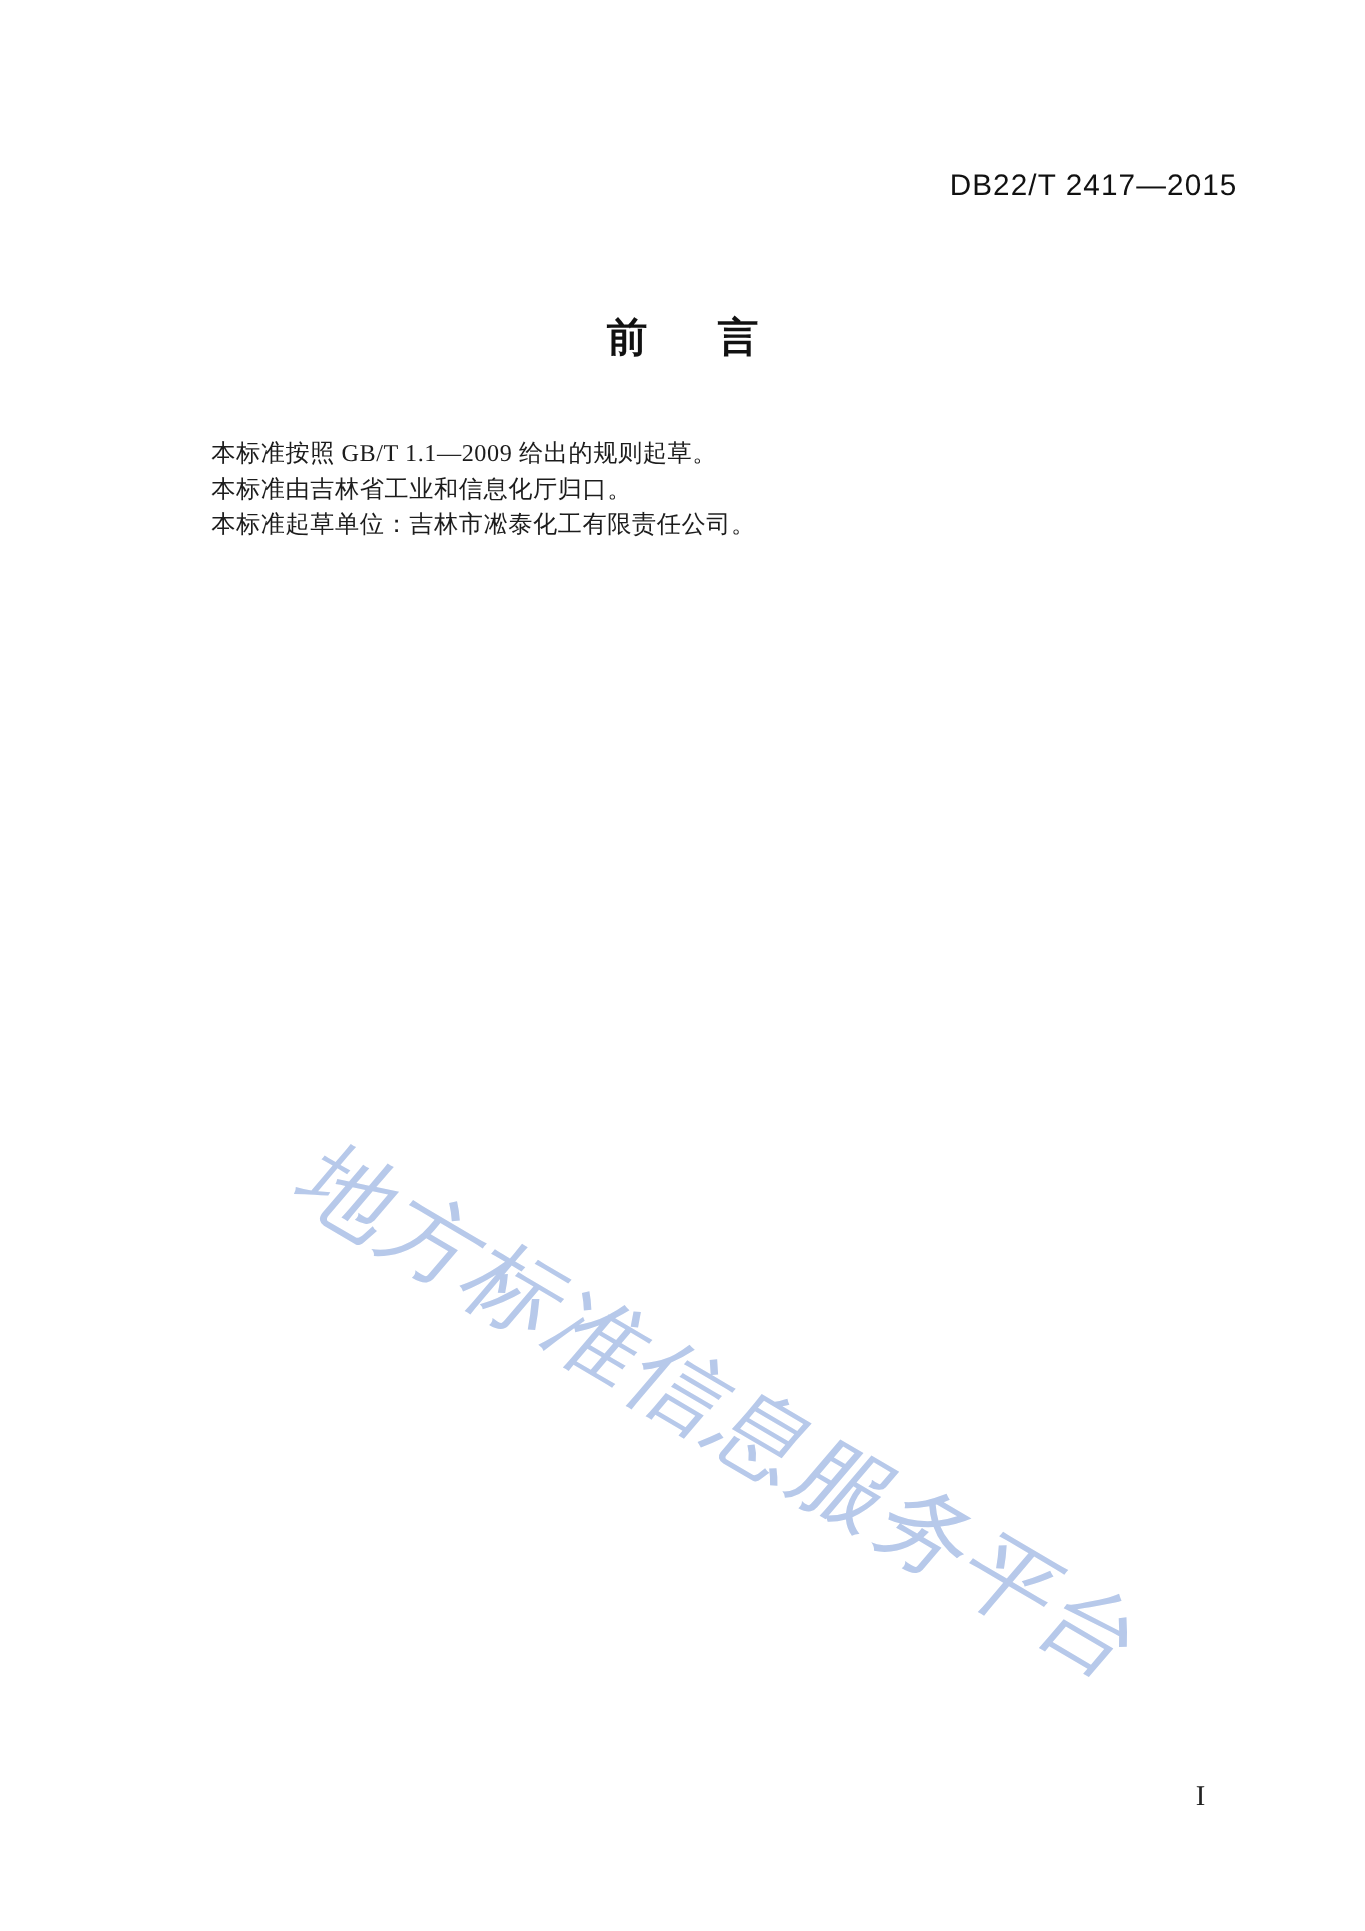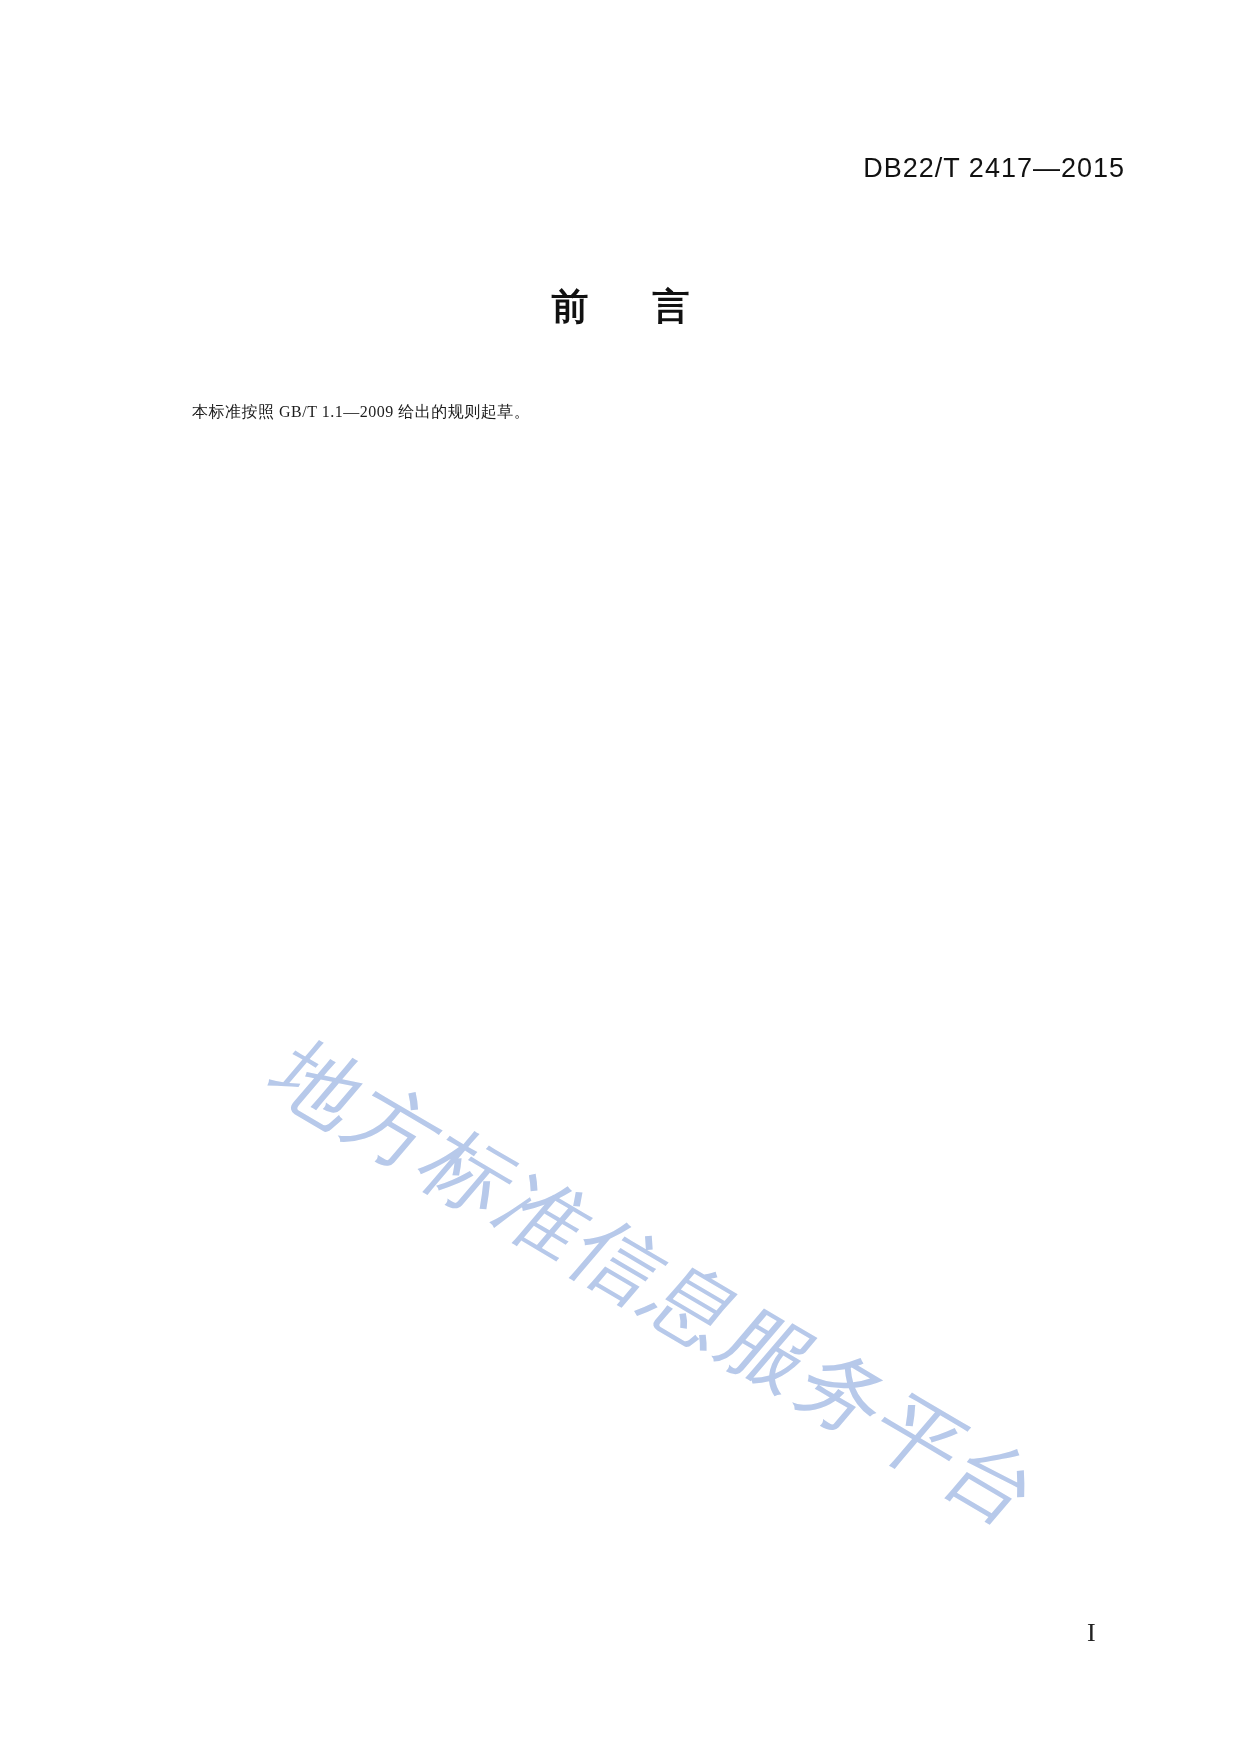--- a/index.html
+++ b/index.html
@@ -38,21 +38,21 @@
     font-family: "Liberation Sans", "DejaVu Sans", sans-serif;
     font-size: 37px;
     font-weight: 600;
     color: #111111;
   }
   .foreword {
     position: absolute;
     top: 384px;
     left: 192px;
     width: 900px;
-    font-size: 16px;
+    font-size: 22px;
     line-height: 32.5px;
     letter-spacing: 0.5px;
     color: #1c1c1c;
   }
   .foreword .line {
     white-space: nowrap;
   }
   .watermark {
     position: absolute;
     top: 1008px;
@@ -82,19 +82,21 @@
 
   <div class="doc-number">DB22/T 2417—2015</div>
 
   <div class="doc-title">
     <span>前</span>
     <span>言</span>
   </div>
 
   <div class="foreword">
     <div class="line">本标准按照 GB/T 1.1—2009 给出的规则起草。</div>
+    <div class="line">本标准由吉林省工业和信息化厅归口。</div>
+    <div class="line">本标准起草单位：吉林市凇泰化工有限责任公司。</div>
   </div>
 
   <div class="watermark">地方标准信息服务平台</div>
 
   <div class="page-number">I</div>
 
 </div>
 
 </body></html>

